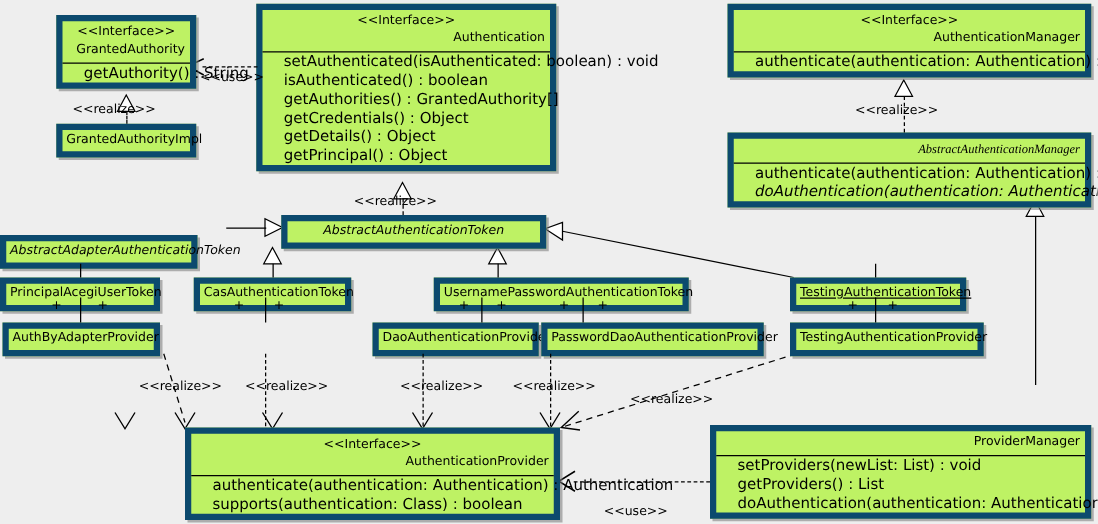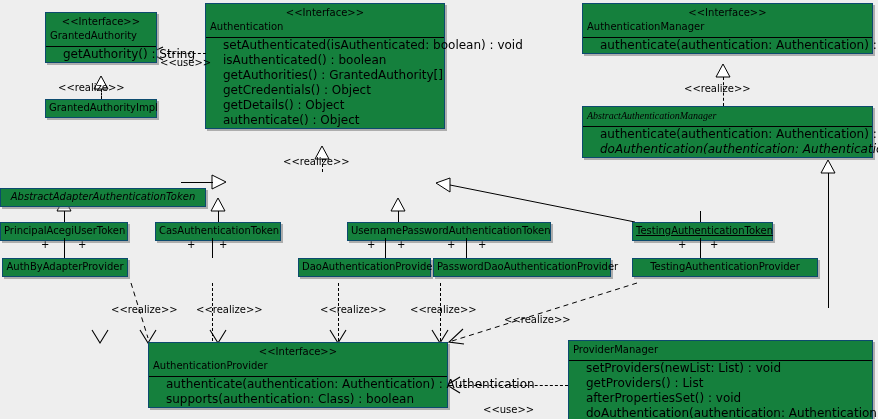--- a/index.html
+++ b/index.html
@@ -10,42 +10,42 @@
   #canvas{
     position:relative;
     width:878px;
     height:419px;
     background:#eeeeee;
     overflow:hidden;
   }
   
   .uml{
     position:absolute;
-    background:#15803d;
-    border:1px solid #0c4a6e;
+    background:#bef264;
+    border:5px solid #0c4a6e;
     box-shadow:2px 2px 0 0 rgba(120,120,120,.55);
     box-sizing:border-box;
     overflow:visible;
     white-space:nowrap;
   }
   .uml .hdr{
     padding:2px 4px 3px 4px;
     text-align:center;
     line-height:13px;
   }
   .uml .stereo{
     display:block;
     font-size:10px;
     text-align:center;
     line-height:14px;
   }
   .uml .cname{
     display:block;
     font-size:10px;
-    text-align:left;
+    text-align:right;
     line-height:14px;
   }
   .uml.abstract .cname{ font-style:italic;font-family:Liberation Serif, serif; }
   .uml .sep{
     border-top:1px solid #000000;
     height:0;
     font-size:0;
     line-height:0;
   }
   .uml .ops{ padding:0; }
@@ -160,21 +160,21 @@
       <span class="stereo">&lt;&lt;Interface&gt;&gt;</span>
       <span class="cname">Authentication</span>
     </div>
     <div class="sep"></div>
     <div class="ops">
       <div class="op">setAuthenticated(isAuthenticated: boolean) : void</div>
       <div class="op">isAuthenticated() : boolean</div>
       <div class="op">getAuthorities() : GrantedAuthority[]</div>
       <div class="op">getCredentials() : Object</div>
       <div class="op">getDetails() : Object</div>
-      <div class="op">authenticate() : Object</div>
+      <div class="op">getPrincipal() : Object</div>
     </div>
   </div>
 
   <div class="uml" style="left:582px; top:3px; width:291px;">
     <div class="hdr">
       <span class="stereo">&lt;&lt;Interface&gt;&gt;</span>
       <span class="cname">AuthenticationManager</span>
     </div>
     <div class="sep"></div>
     <div class="ops">
@@ -186,24 +186,27 @@
     <div class="hdr">
       <span class="cname">AbstractAuthenticationManager</span>
     </div>
     <div class="sep"></div>
     <div class="ops">
       <div class="op">authenticate(authentication: Authentication) : Authentication</div>
       <div class="op italic">doAuthentication(authentication: Authentication) : Authentication</div>
     </div>
   </div>
 
-  <div class="uml simple abstract" style="left:0px; top:188px; width:206px;">
+  <div class="uml simple abstract" style="left:0px; top:188px; width:158px;">
     <span>AbstractAdapterAuthenticationToken</span>
   </div>
 
+  <div class="uml simple abstract" style="left:225px; top:172px; width:212px;">
+    <span>AbstractAuthenticationToken</span>
+  </div>
 
   <div class="uml simple" style="left:0px; top:222px; width:128px;">
     <span>PrincipalAcegiUserToken</span>
   </div>
 
   <div class="uml simple" style="left:155px; top:222px; width:126px;">
     <span>CasAuthenticationToken</span>
   </div>
 
   <div class="uml simple" style="left:347px; top:222px; width:204px;">
@@ -220,21 +223,21 @@
 
 
   <div class="uml simple" style="left:298px; top:258px; width:133px;">
     <span>DaoAuthenticationProvider</span>
   </div>
 
   <div class="uml simple" style="left:433px; top:258px; width:178px;">
     <span>PasswordDaoAuthenticationProvider</span>
   </div>
 
-  <div class="uml simple" style="left:632px; top:258px; width:186px;">
+  <div class="uml simple" style="left:632px; top:258px; width:155px;">
     <span>TestingAuthenticationProvider</span>
   </div>
 
   <div class="uml" style="left:148px; top:342px; width:300px;">
     <div class="hdr">
       <span class="stereo">&lt;&lt;Interface&gt;&gt;</span>
       <span class="cname">AuthenticationProvider</span>
     </div>
     <div class="sep"></div>
     <div class="ops">
@@ -244,21 +247,20 @@
   </div>
 
   <div class="uml" style="left:568px; top:308px; width:305px;margin-top:32px;">
     <div class="hdr">
       <span class="cname">ProviderManager</span>
     </div>
     <div class="sep"></div>
     <div class="ops">
       <div class="op">setProviders(newList: List) : void</div>
       <div class="op">getProviders() : List</div>
-      <div class="op">afterPropertiesSet() : void</div>
       <div class="op">doAuthentication(authentication: Authentication) : Authentication</div>
     </div>
   </div>
 
   <div class="dhl" style="left:162px; top:53px; width:44px;"></div>
   <div class="lbl" style="left:160px; top:57px;">&lt;&lt;use&gt;&gt;</div>
 
   <div class="dvl" style="left:101px; top:89px; height:10px;"></div>
   <div class="lbl" style="left:58px; top:82px;">&lt;&lt;realize&gt;&gt;</div>
 

